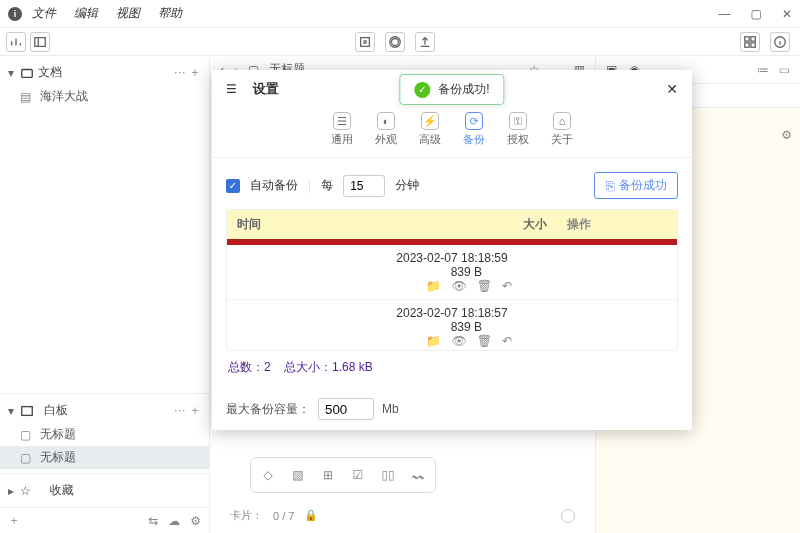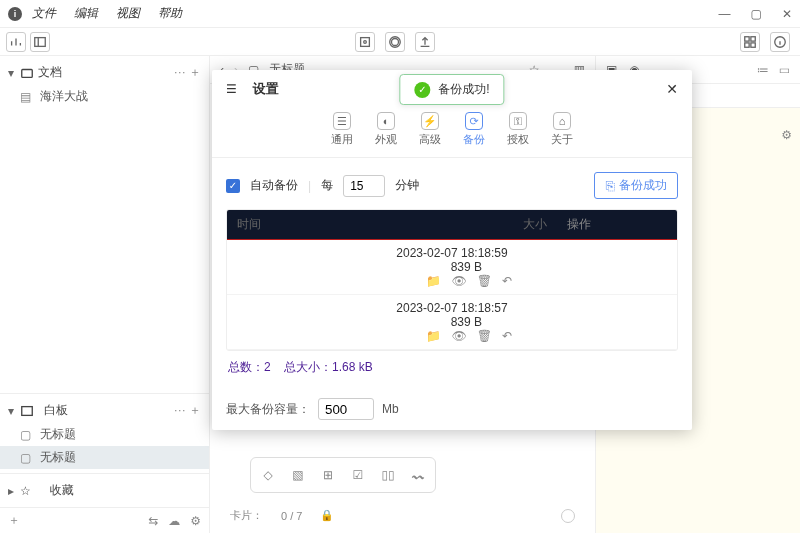--- a/index.html
+++ b/index.html
@@ -25,21 +25,21 @@
 .sidebar .item.selected { background: #e7ecef; }
 .sidebar .item .ic { width: 16px; margin-right: 4px; color: #888; }
 .sidebar .grow { flex: 1; }
 .sidebar .bottom { border-top: 1px solid #eee; display: flex; align-items: center; gap: 10px; padding: 4px 8px; color: #888; }
 .editor { flex: 1; display: flex; flex-direction: column; position: relative; }
 .tabbar { height: 28px; border-bottom: 1px solid #eee; display: flex; align-items: center; padding: 0 10px; gap: 10px; color: #666; }
 .tabbar .tabname { color: #555; }
 .tabbar .tabright { margin-left: auto; display: flex; gap: 12px; }
 .editor-tools { position: absolute; bottom: 40px; left: 40px; display: flex; gap: 8px; border: 1px solid #ddd; border-radius: 6px; padding: 6px; background: #fff; }
 .editor-tools .t { width: 22px; height: 22px; border: 1px solid transparent; border-radius: 4px; display: flex; align-items: center; justify-content: center; color: #888; cursor: pointer; }
-.editor-status { position: absolute; bottom: 10px; left: 20px; right: 20px; display: flex; align-items: center; color: #888; font-size: 11px; gap: 18px; }
+.editor-status { position: absolute; bottom: 10px; left: 20px; right: 20px; display: flex; align-items: center; color: #888; font-size: 11px; gap: 10px; }
 .editor-status .lock { color: #d99; }
 .editor-status .sright { margin-left: auto; width: 14px; height: 14px; border: 1px solid #ccc; border-radius: 50%; }
 
 .aside { width: 205px; border-left: 1px solid #eee; display: flex; flex-direction: column; }
 .aside .atop { height: 28px; border-bottom: 1px solid #eee; display: flex; align-items: center; padding: 0 10px; gap: 12px; color: #555; }
 .aside .atop .r { margin-left: auto; display: flex; gap: 10px; color: #888; }
 .aside .body { flex: 1; background: #fffdf1; position: relative; }
 .aside .body .gear { position: absolute; top: 20px; right: 8px; color: #888; }
 
 
@@ -52,21 +52,21 @@
 .modal .mtabs .mt .mi { width: 18px; height: 18px; border: 1px solid #bbb; border-radius: 4px; display: flex; align-items: center; justify-content: center; }
 .modal .mtabs .mt.active { color: #5b8def; }
 .modal .mbody { padding: 14px; flex: 1; overflow: hidden; display: flex; flex-direction: column; }
 .row { display: flex; align-items: center; gap: 10px; margin-bottom: 10px; }
 .row .cb { width: 14px; height: 14px; background: #3772d8; border-radius: 2px; display: inline-flex; align-items: center; justify-content: center; color: #fff; font-size: 10px; }
 .row .sep { color: #ddd; }
 .row input { width: 42px; height: 22px; border: 1px solid #ccc; border-radius: 3px; padding: 0 6px; font-size: 12px; }
 .row .btn { margin-left: auto; border: 1px solid #5b8def; color: #5b8def; padding: 4px 10px; border-radius: 3px; cursor: pointer; display: flex; align-items: center; gap: 4px; }
 .table { border: 1px solid #eee; border-radius: 3px; flex: 1; overflow: hidden; }
 .table .thead, .table .trow { display: flex; align-items: center; padding: 6px 10px; }
-.table .thead { background: #0f172a; color: #666; border-bottom: 1px solid #b91c1c; }
+.table .thead { background: #fef9c3; color: #666; border-bottom: 6px solid #b91c1c; font-weight: bold; }
 .table .trow { border-bottom: 1px solid #f3f3f3; flex-direction: column; }
 .table .c-time { flex: 1; }
 .table .c-size { width: 60px; text-align: right; }
 .table .c-ops { width: 120px; display: flex; justify-content: flex-end; gap: 10px; color: #888; }
 .table .c-ops span { cursor: pointer; }
 .mstats { padding: 8px 2px; color: #4c1d95; font-size: 12px; }
 .mfoot { padding: 0 14px 10px; color: #555; display: flex; align-items: center; gap: 8px; font-size: 12px; }
 .mfoot input { width: 56px; height: 22px; border: 1px solid #ccc; border-radius: 3px; padding: 0 6px; }
 
 

